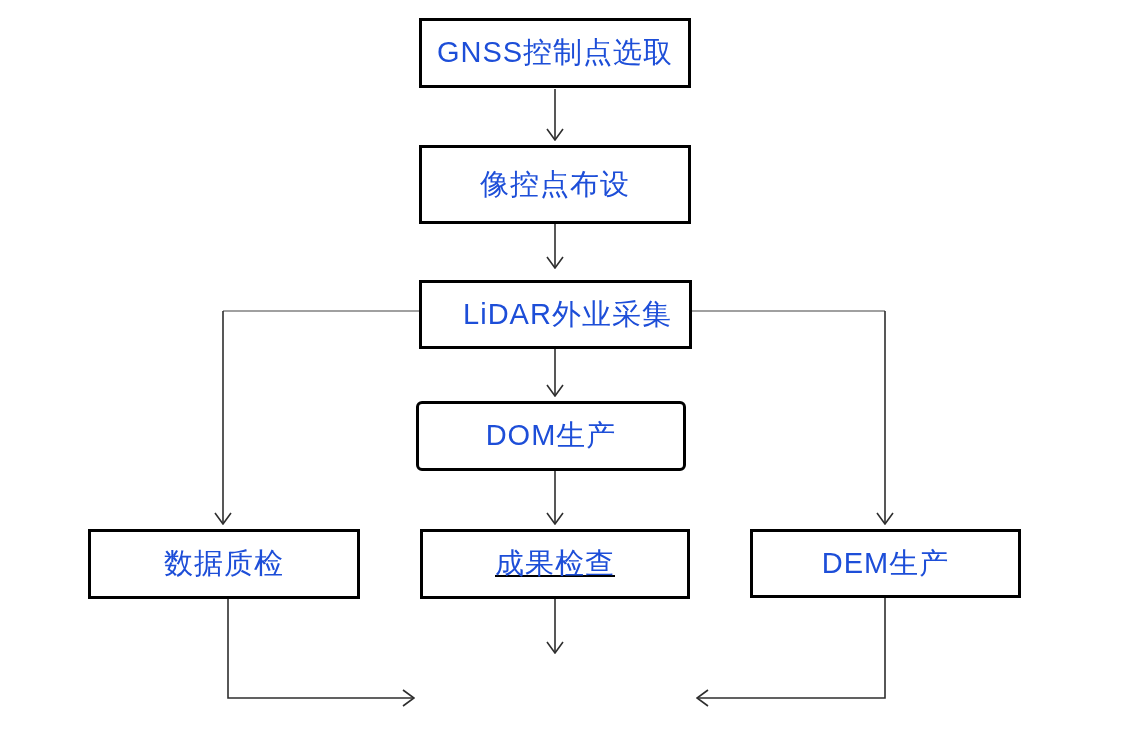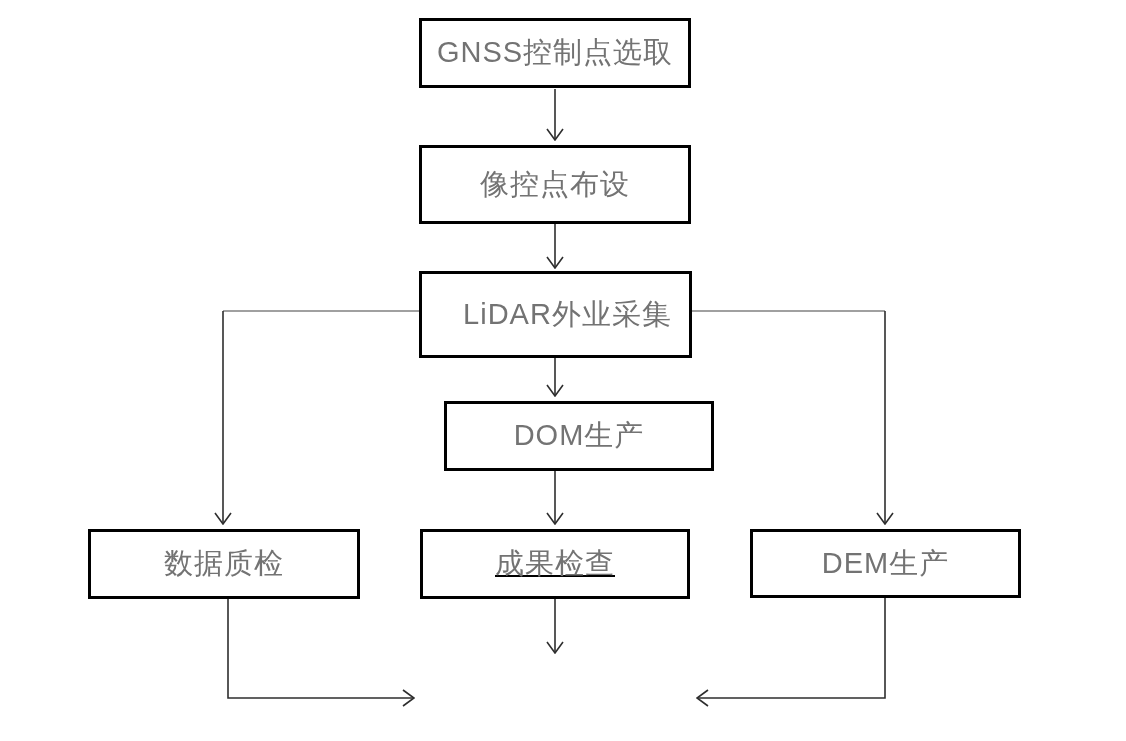--- a/index.html
+++ b/index.html
@@ -20,21 +20,21 @@
     position: absolute;
     box-sizing: border-box;
     border: 3px solid #000000;
     background: #ffffff;
     display: flex;
     align-items: center;
     justify-content: center;
   }
   .node-label {
     font-size: 29px;
-    color: #737373;
+    color: #1d4ed8;
     letter-spacing: 1px;
     white-space: nowrap;
   }
 </style>
 </head>
 <body>
 
 <div id="canvas">
 
   <svg id="edge-layer" viewBox="0 0 1126 741" xmlns="http://www.w3.org/2000/svg">
@@ -65,25 +65,25 @@
   </svg>
 
   <div class="node" style="left:419px; top:18px;  width:272px; height:70px;">
     <span class="node-label">GNSS控制点选取</span>
   </div>
 
   <div class="node" style="left:419px; top:145px; width:272px; height:79px;">
     <span class="node-label">像控点布设</span>
   </div>
 
-  <div class="node" style="left:419px; top:271px; width:273px; height:87px;padding-left:24px;">
+  <div class="node" style="left:419px; top:280px; width:273px; height:69px;padding-left:24px;">
     <span class="node-label">LiDAR外业采集</span>
   </div>
 
-  <div class="node" style="left:444px; top:401px; width:270px; height:70px;">
+  <div class="node" style="left:416px; top:401px; width:270px; height:70px;border-radius:6px;">
     <span class="node-label">DOM生产</span>
   </div>
 
   <div class="node" style="left:88px;  top:529px; width:272px; height:70px;">
     <span class="node-label">数据质检</span>
   </div>
 
   <div class="node" style="left:420px; top:529px; width:270px; height:70px;text-decoration:underline;">
     <span class="node-label">成果检查</span>
   </div>

